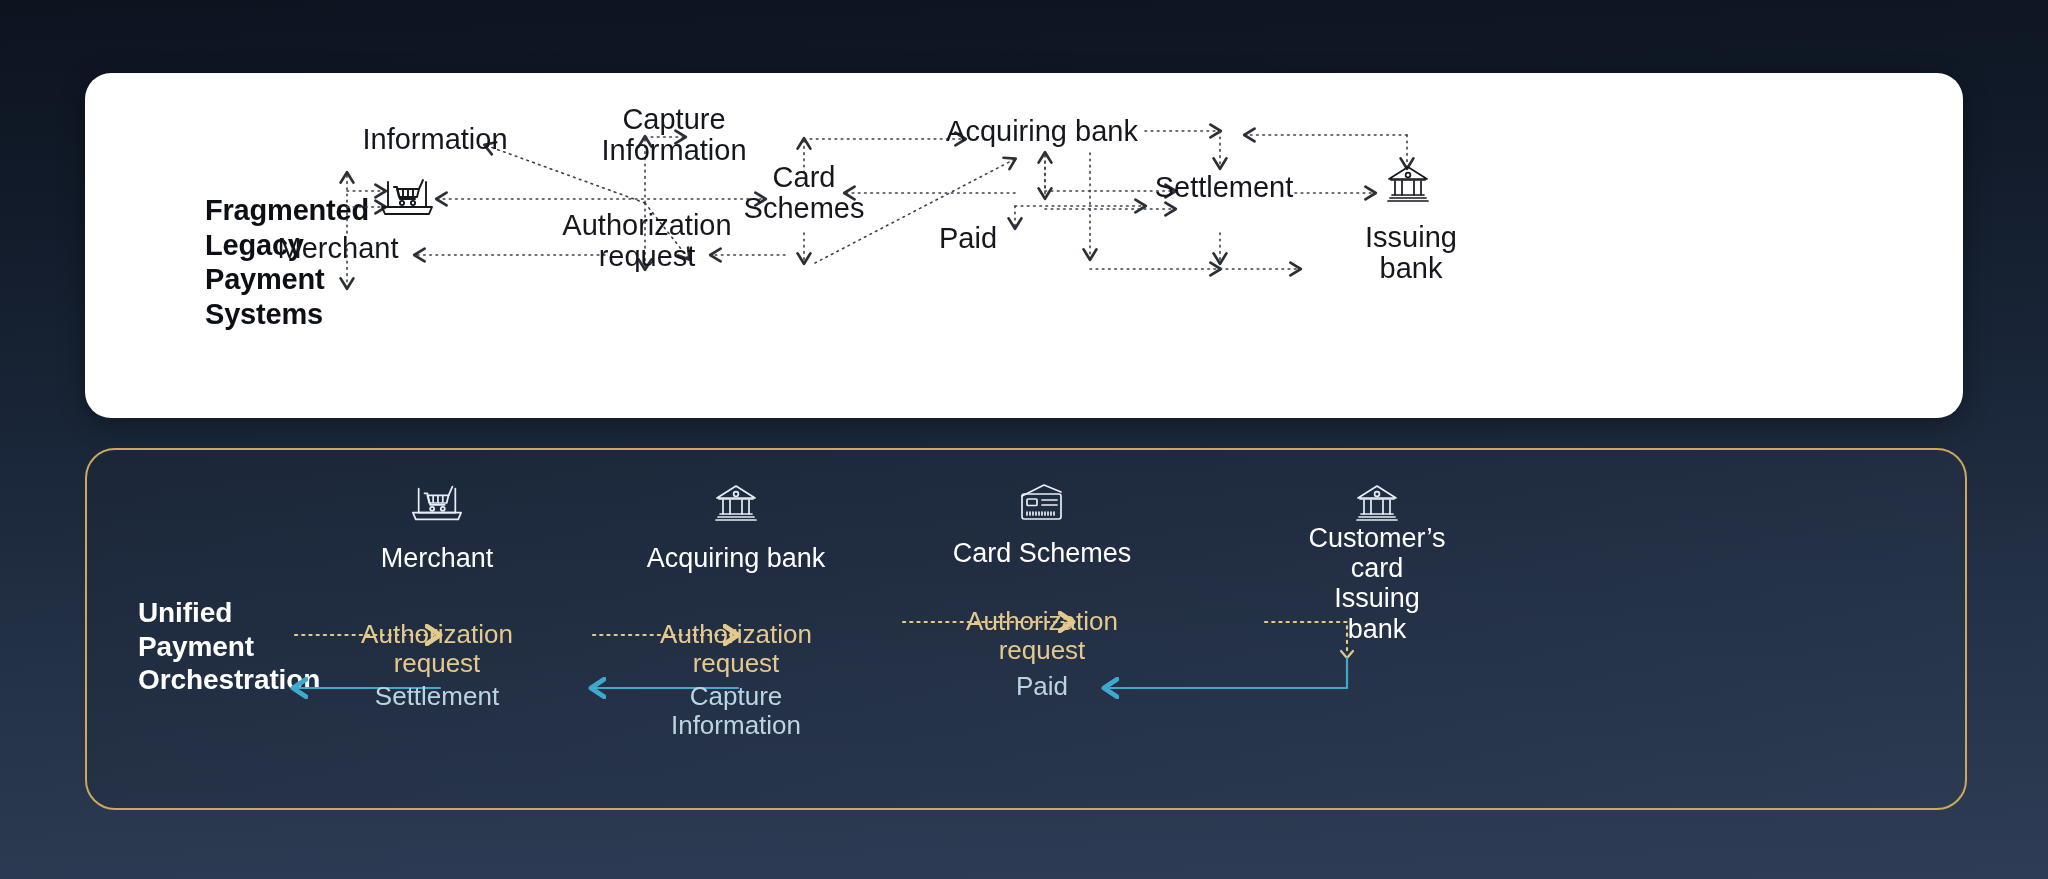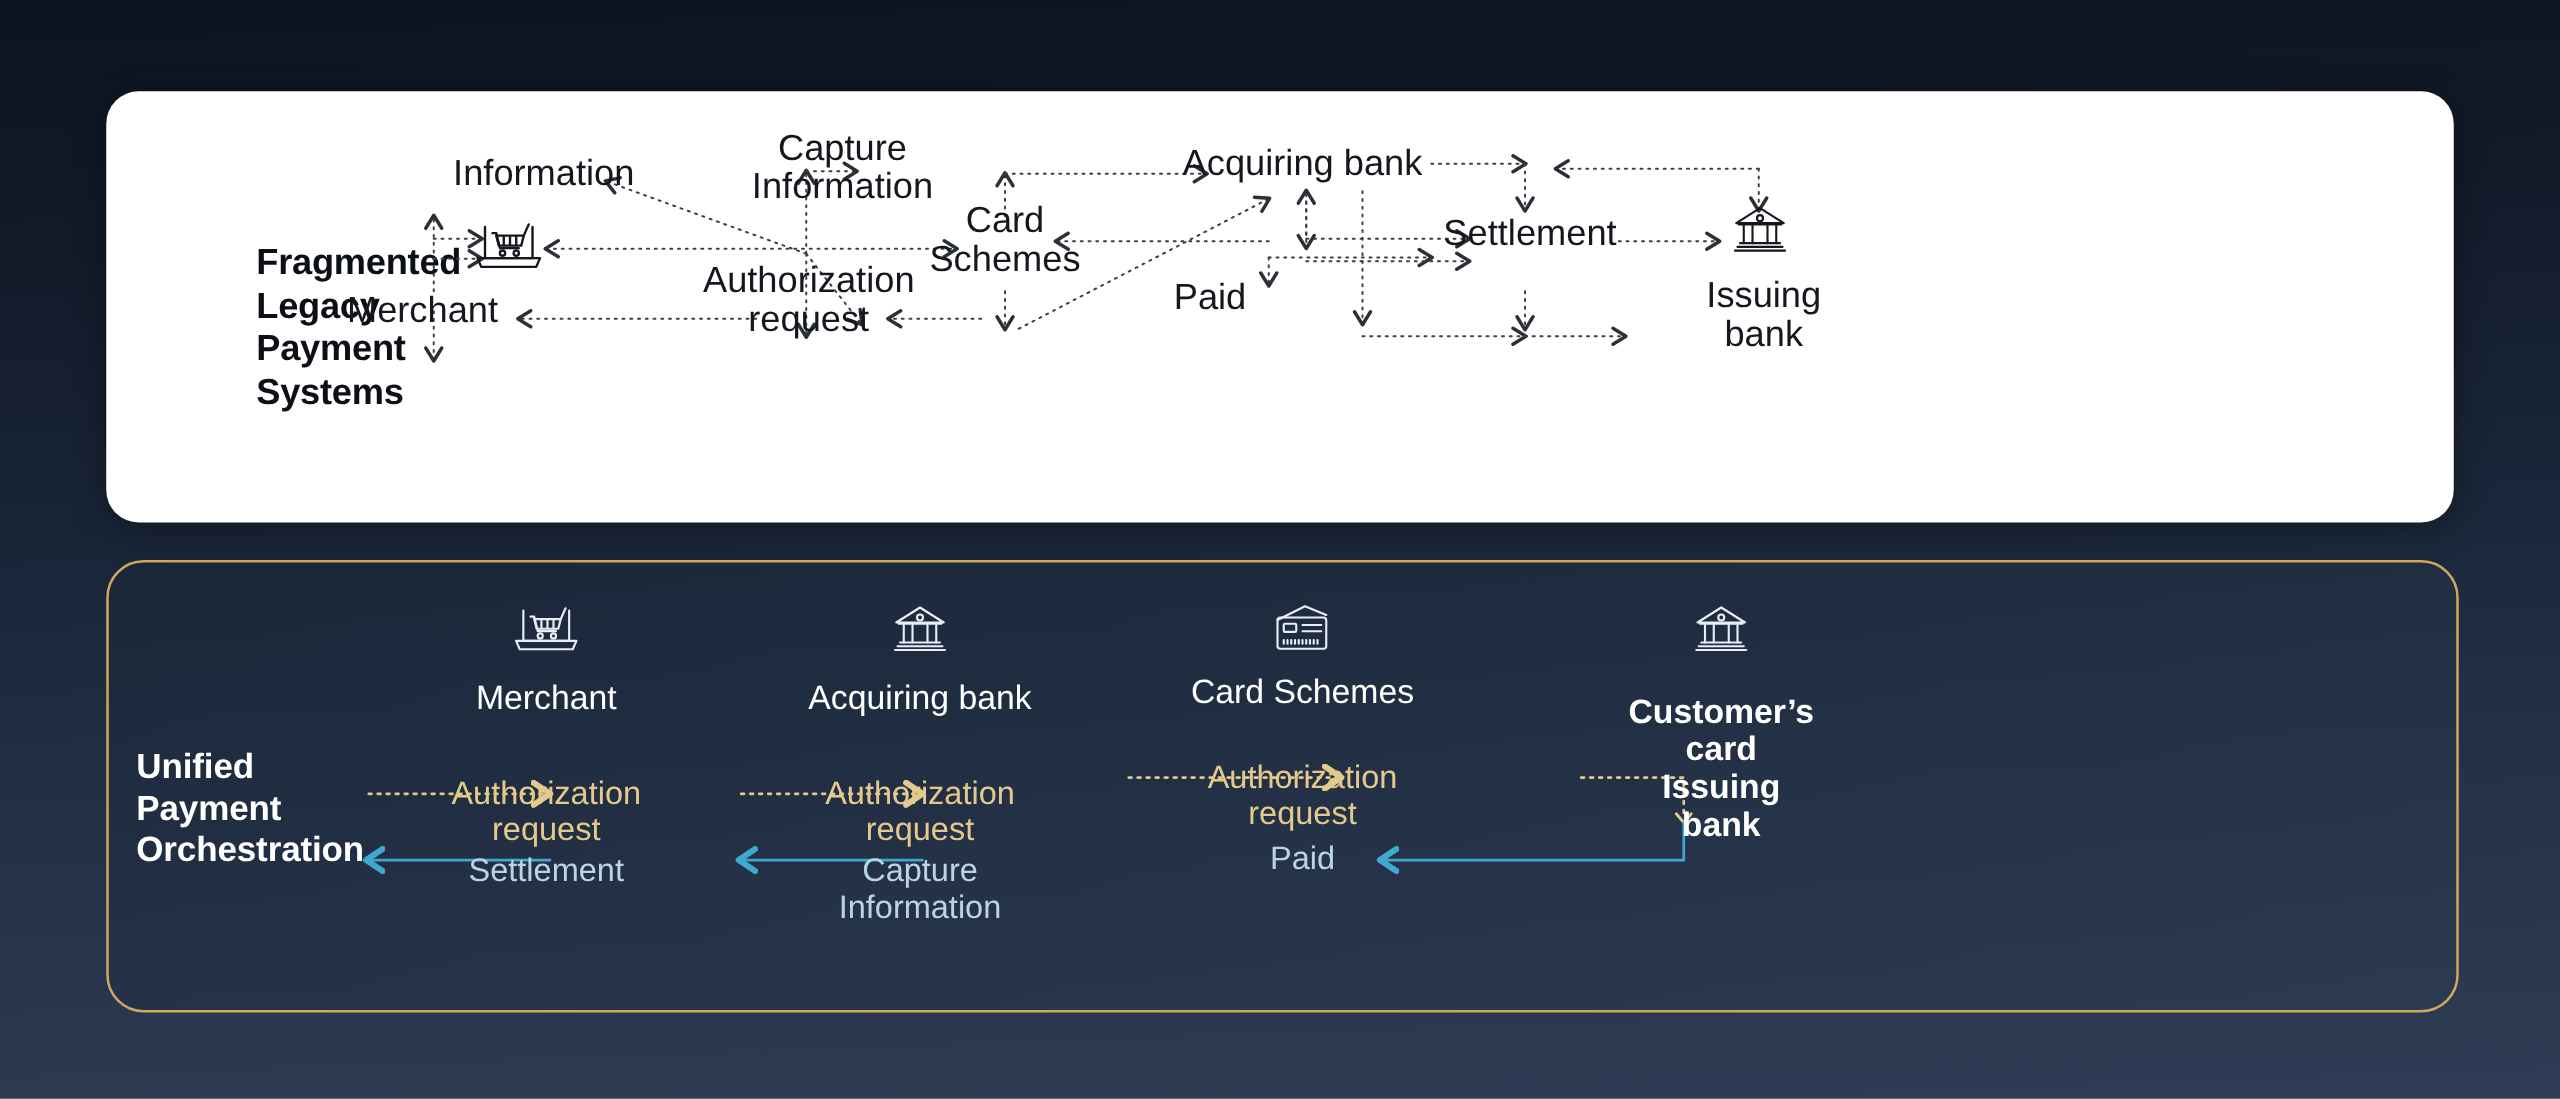--- a/index.html
+++ b/index.html
@@ -29,21 +29,21 @@
   .lg-svg{position:absolute;left:0;top:0;width:1878px;height:345px;pointer-events:none;}
   .lg-icon{position:absolute;transform:translate(-50%,-50%);}
 
   
   .unified-panel{
     position:absolute;left:85px;top:448px;width:1878px;height:358px;
     border:2px solid #cfa85e;border-radius:30px;
     background:linear-gradient(160deg,rgba(28,38,56,.55) 0%,rgba(36,49,70,.45) 60%,rgba(45,60,84,.40) 100%);
   }
   .unified-title{
-    position:absolute;left:22px;top:146px;
+    position:absolute;left:51px;top:146px;
     font-size:28px;font-weight:bold;line-height:1.2;color:#ffffff;
     white-space:pre-line;letter-spacing:-.1px;
   }
   .u-col{position:absolute;top:0;width:290px;text-align:center;}
   .u-icon{position:absolute;left:50%;transform:translateX(-50%);top:32px;}
   .u-name{
     position:absolute;left:0;width:290px;top:93px;
     color:#ffffff;font-size:27px;line-height:1.12;white-space:pre-line;
   }
   .u-auth{
@@ -279,20 +279,20 @@
         <svg width="46" height="42" viewBox="0 0 46 42">
           <g fill="none" stroke="#e9eef6" stroke-width="1.7" stroke-linecap="round" stroke-linejoin="round">
             <path d="M23,4 L42,16 L4,16 Z"></path>
             <circle cx="23" cy="12" r="2.4"></circle>
             <path d="M6,17 L40,17"></path>
             <path d="M10,18 L10,32 M17,18 L17,32 M29,18 L29,32 M36,18 L36,32"></path>
             <path d="M7,32 L39,32 M5,35 L41,35 M3,38 L43,38"></path>
           </g>
         </svg>
       </div>
-      <div class="u-name" style="top:104px;font-weight:bold;">Customer’s
+      <div class="u-name" style="top:73px;">Customer’s
 card
 Issuing
 bank</div>
     </div>
 
   </div>
 </div>
 
 </body></html>

